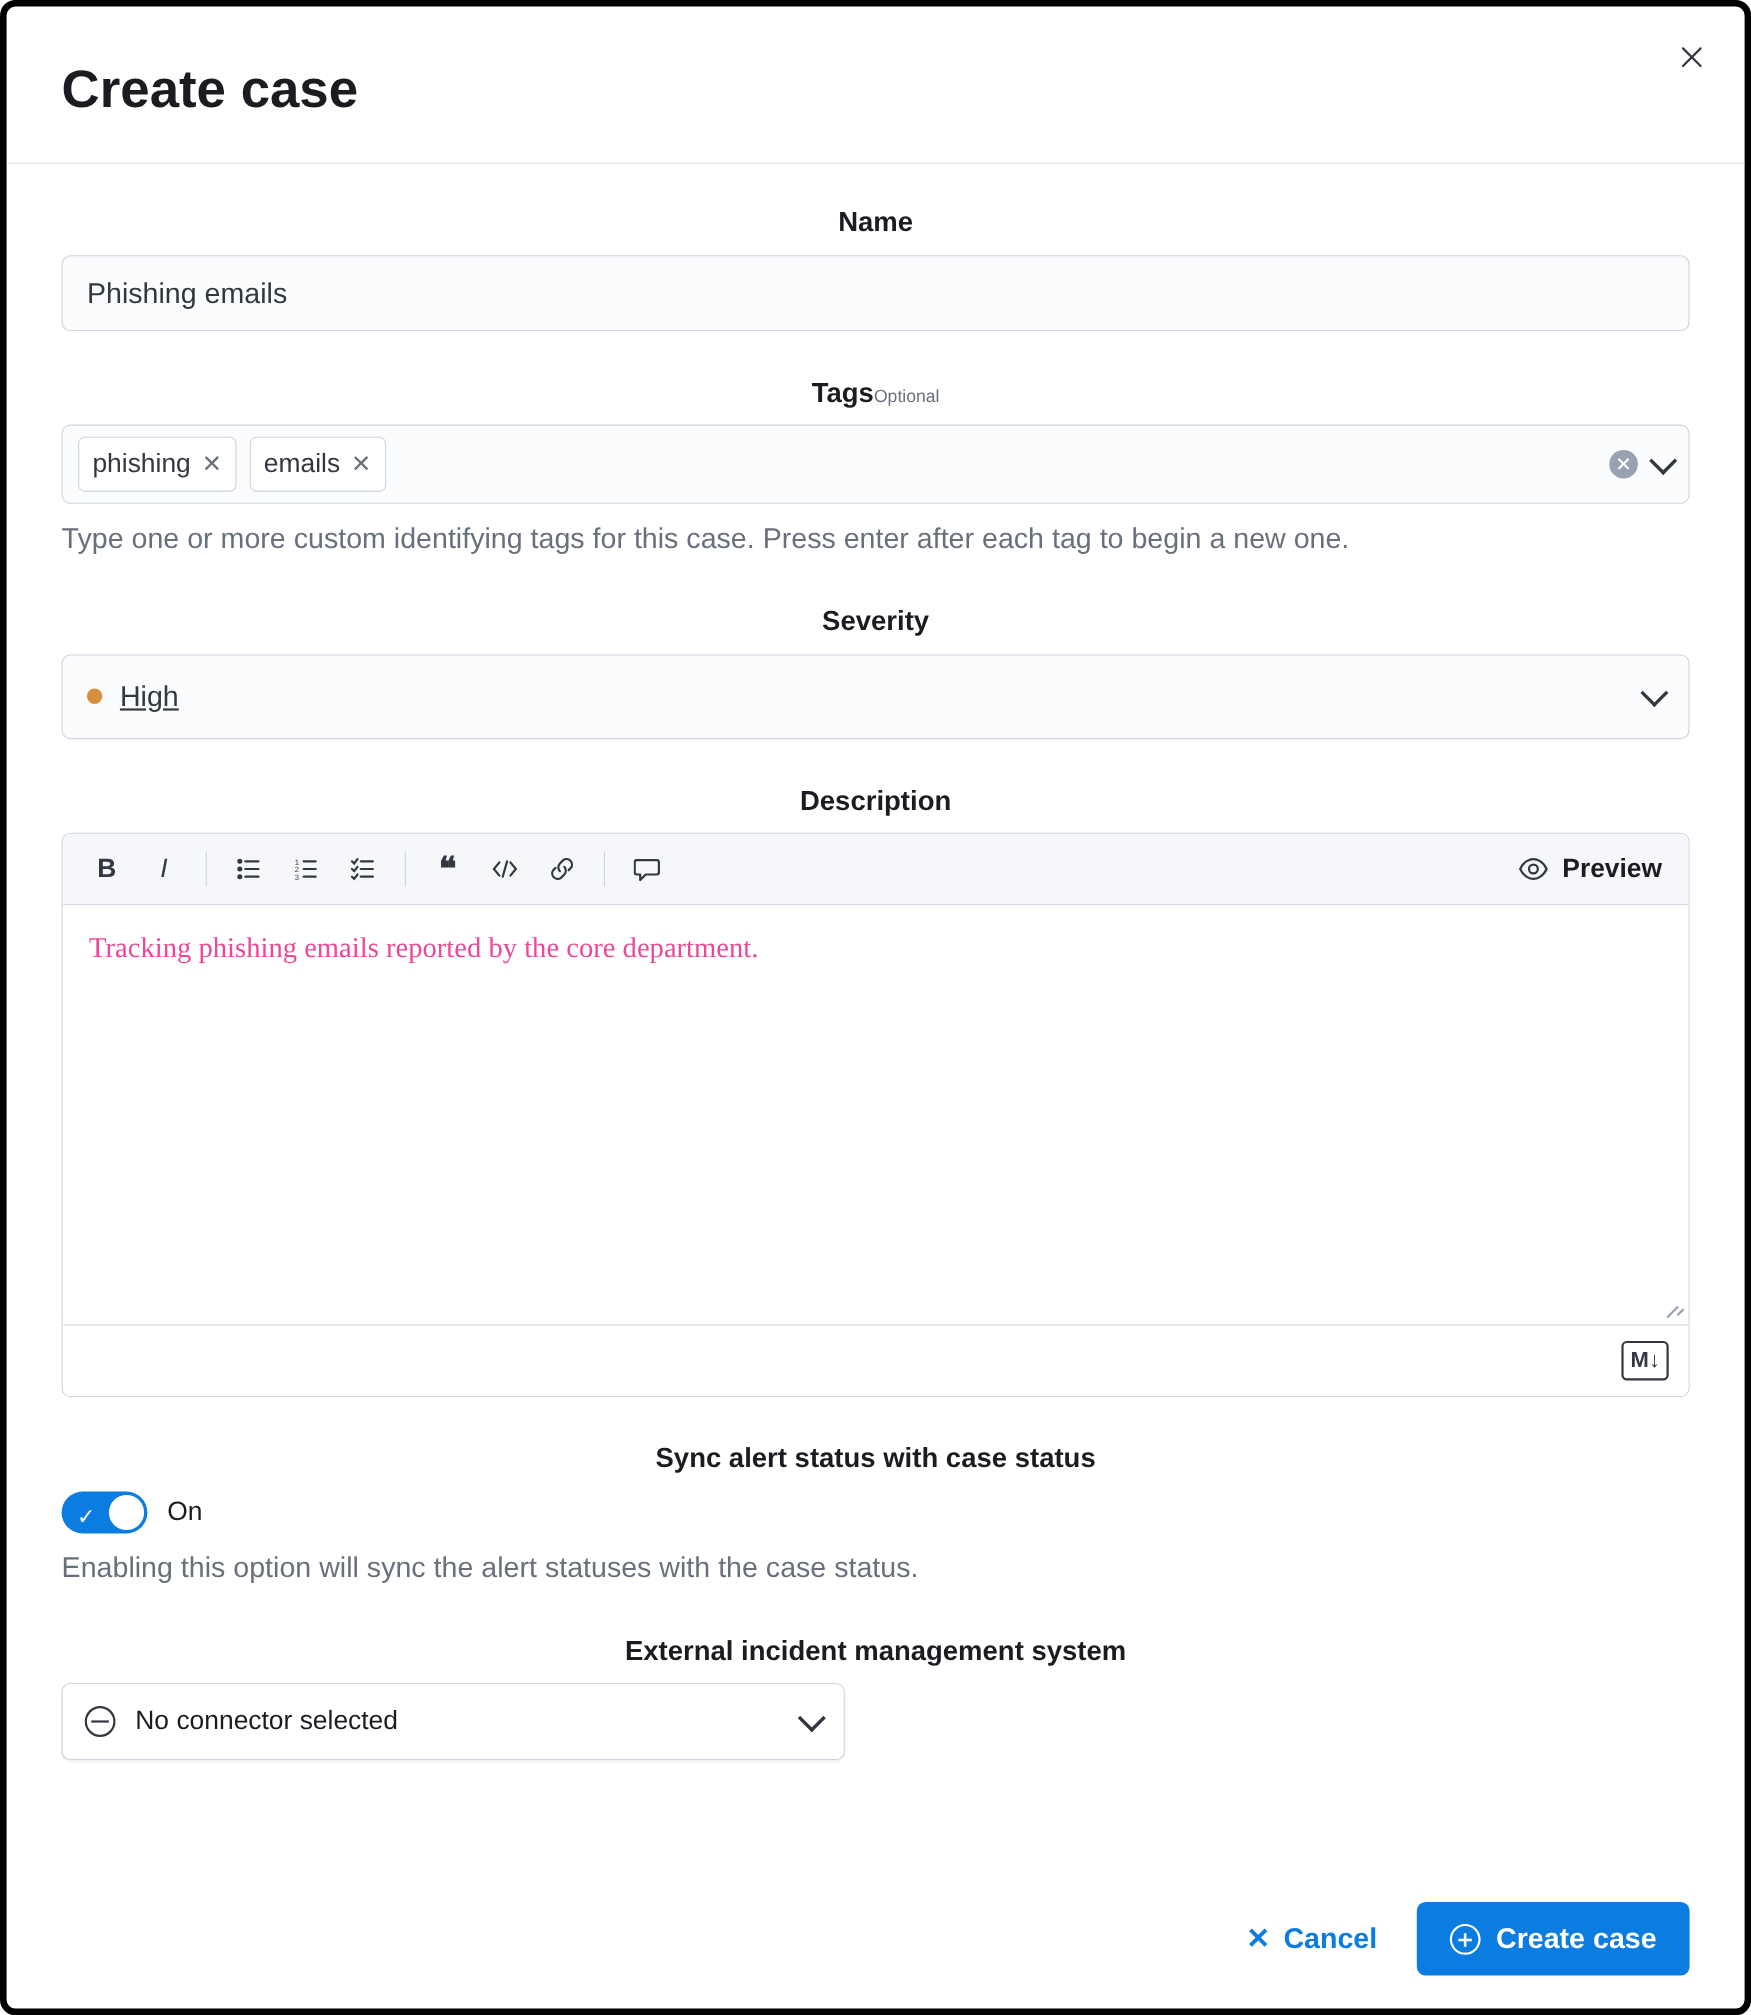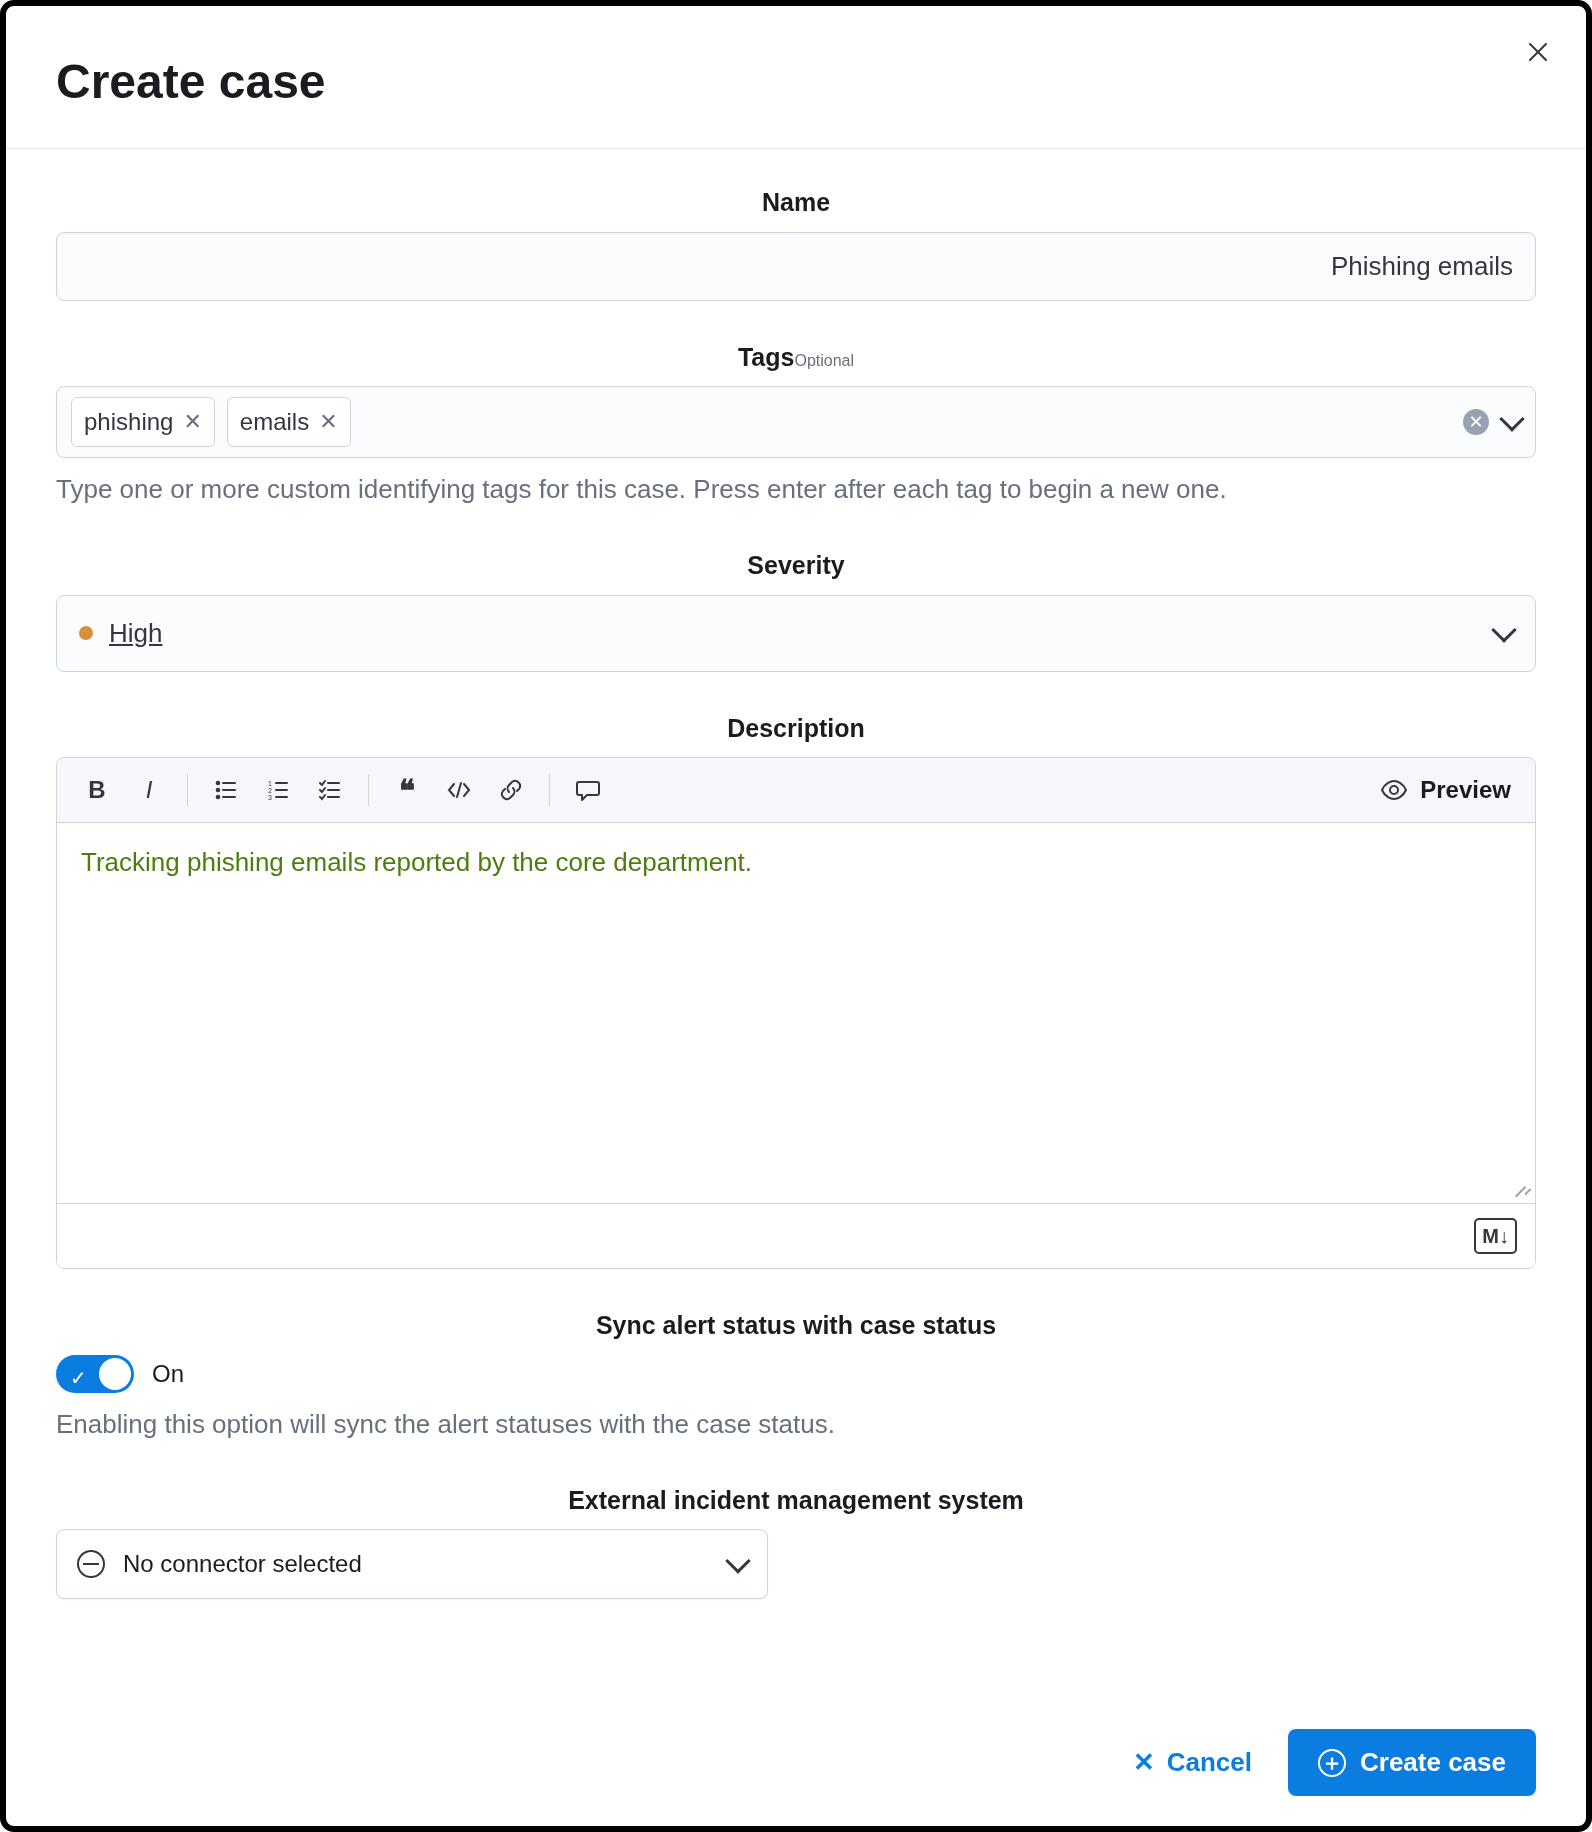--- a/index.html
+++ b/index.html
@@ -44,21 +44,20 @@
   .label-row { display: flex; justify-content: center; align-items: baseline; margin-bottom: 10px; }
   .form-label { font-size: 25px; font-weight: 700; }
   .optional-badge { color: #69707d; font-size: 16px; }
   .text-input, .select-box, .tags-box {
     width: 100%;
     background: #fbfcfd;
     border: 1px solid #ced3df;
     border-radius: 8px;
     font-size: 26px;
     color: #343741;
-    text-align: right;
   }
   .text-input { padding: 18px 22px; box-shadow: inset 0 2px 2px rgba(0,0,0,0.03); background:#fbfcfd;}
   .select-box {
     padding: 18px 22px;
     display: flex;
     align-items: center;
     justify-content: space-between;
     cursor: pointer;
     text-decoration: underline;
   }
@@ -118,28 +117,28 @@
   .tb-sep { width: 1px; height: 32px; background: #ced3df; margin: 0 8px; }
   .tb-spacer { flex: 1; }
   .preview-btn {
     display: flex; align-items: center; gap: 12px; font-weight: 700;
     border:none;background:none;cursor:pointer;font-size:24px;color:#1a1c21;
   }
   .editor-body {
     padding: 24px;
     min-height: 370px;
     font-size: 26px;
-    color: #4d7c0f;
+    color: #ec4899;
     position: relative;
     background:#fff;
     border:none;
     width:100%;
     outline:none;
     resize:none;
-    font-family:Liberation Sans, sans-serif;
+    font-family:Liberation Serif, serif;
   }
   .resize-handle {
     position:absolute;right:4px;bottom:4px;width:20px;height:20px;
   }
   .resize-handle::before,.resize-handle::after{
     content:"";position:absolute;right:2px;bottom:2px;border-bottom:2px solid #98a2b3;
   }
   .resize-handle::before{width:14px;transform:rotate(-45deg) translate(2px,-4px);}
   .resize-handle::after{width:8px;transform:rotate(-45deg) translate(5px,-1px);}
   .editor-footer {

